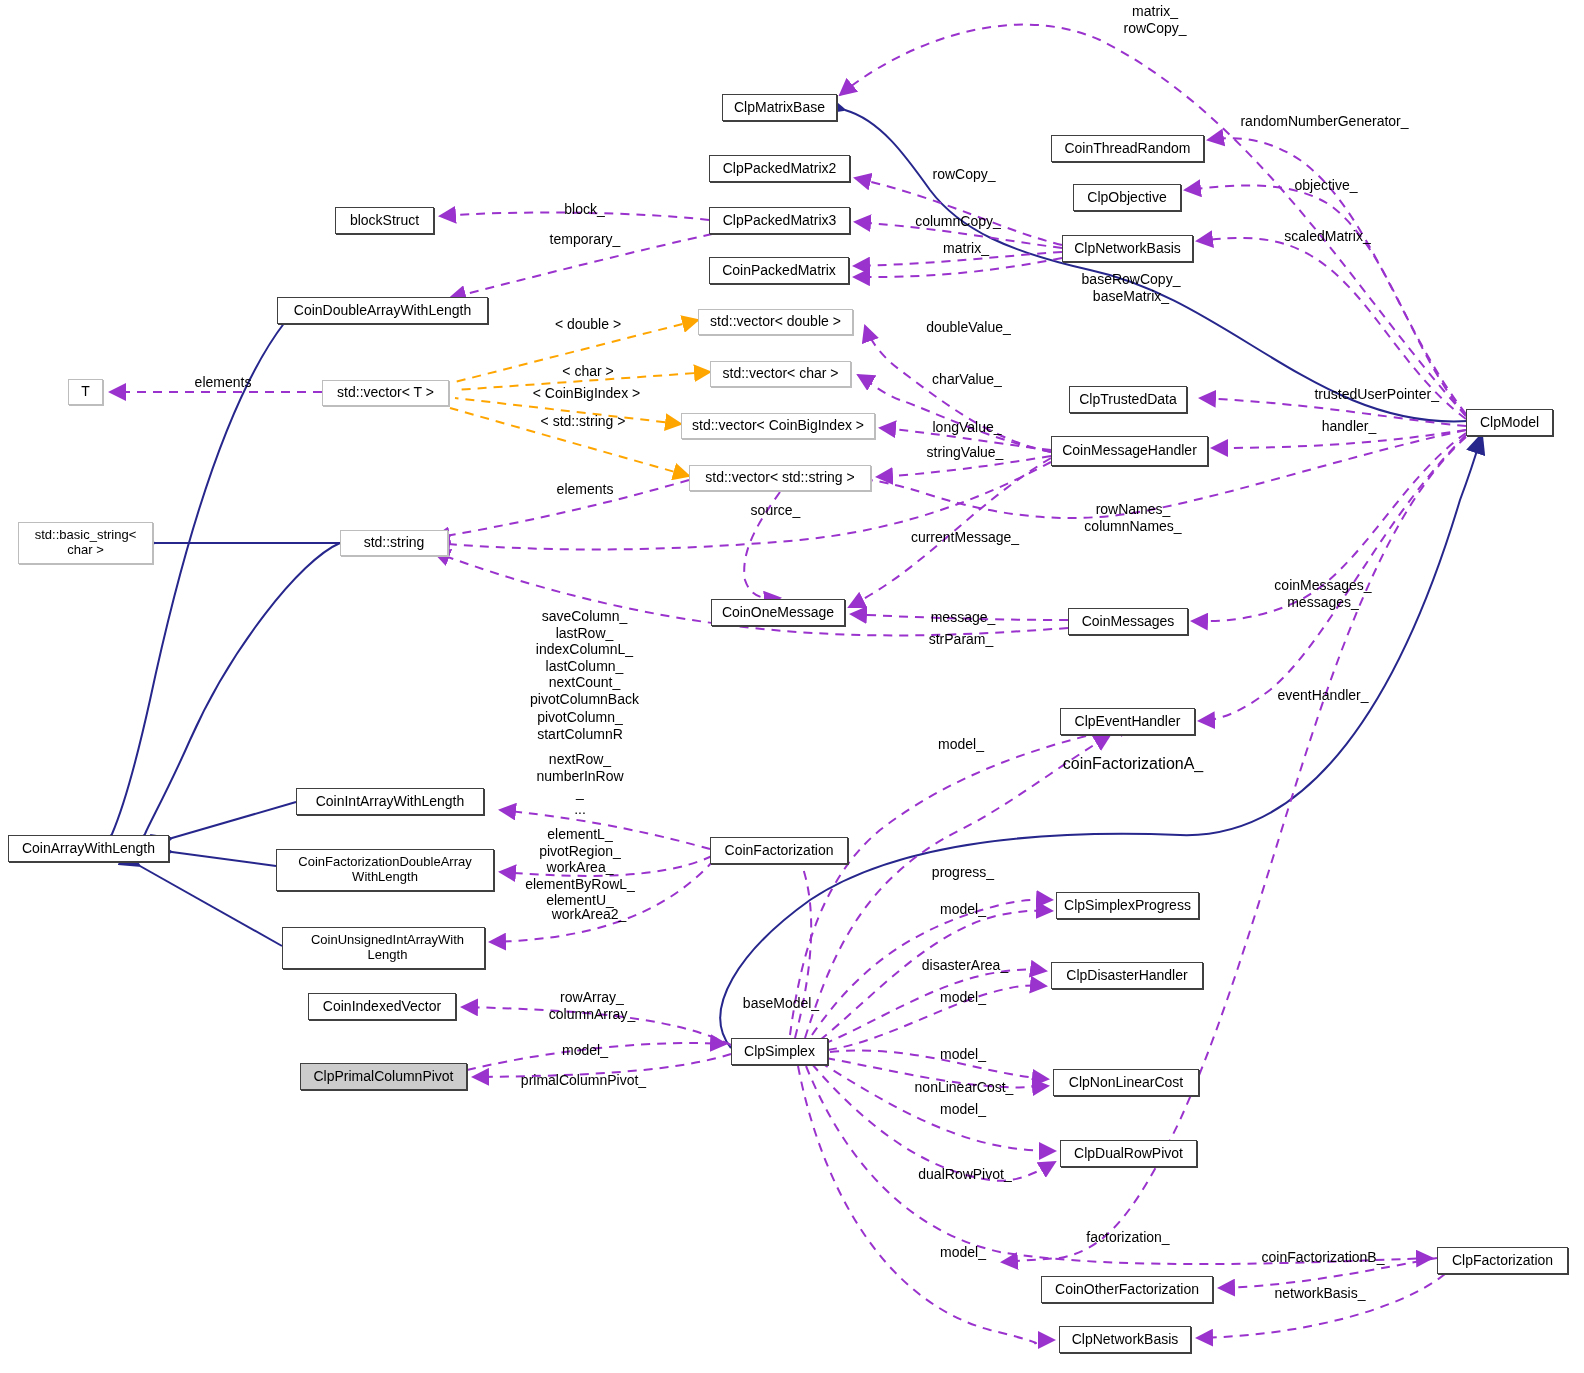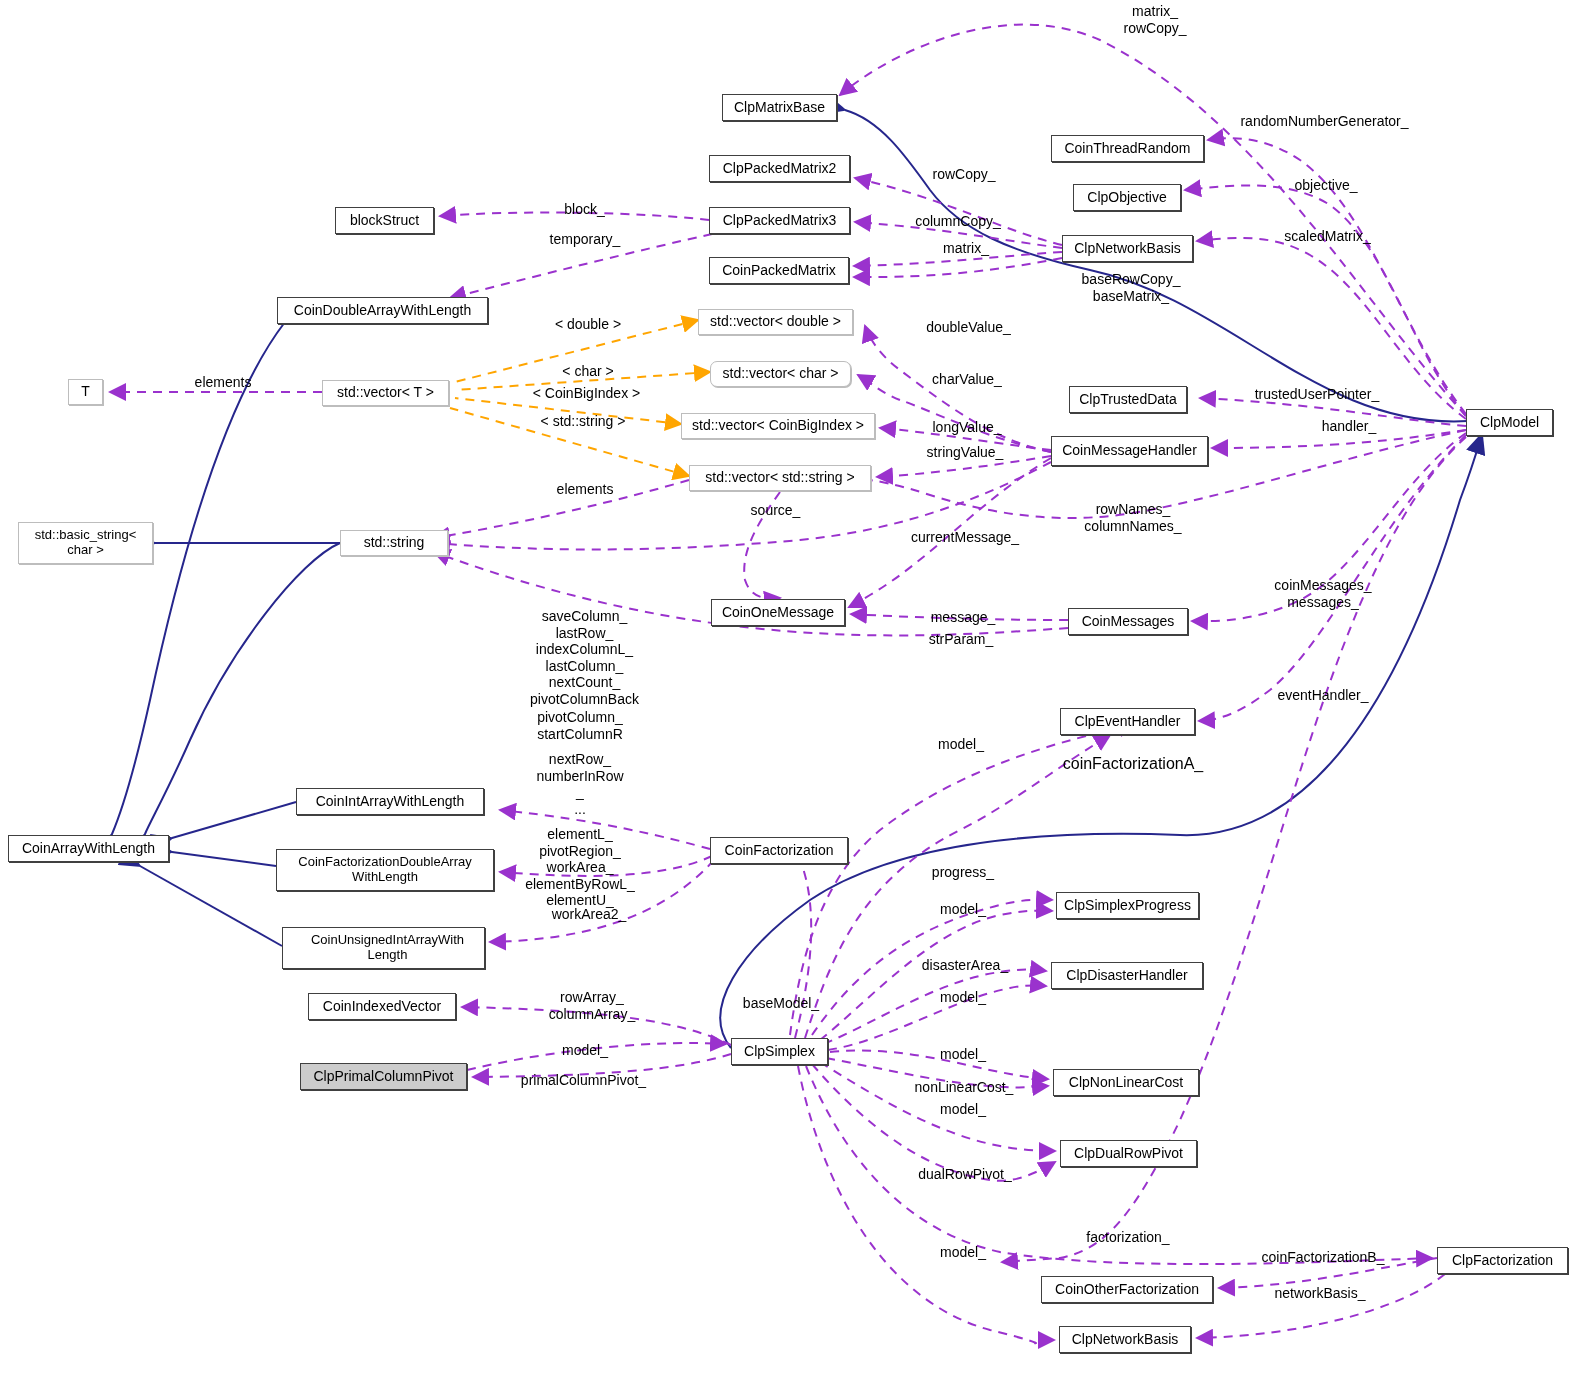--- a/index.html
+++ b/index.html
@@ -120,21 +120,21 @@
       <div class="node solid" style="left: 335px; top: 207px; width: 99px; height: 27px; font-size: 14px;">blockStruct</div>
       <div class="node solid" style="left: 709px; top: 207px; width: 141px; height: 27px; font-size: 14px;">ClpPackedMatrix3</div>
       <div class="node solid" style="left: 709px; top: 257px; width: 140px; height: 27px; font-size: 14px;">CoinPackedMatrix</div>
       <div class="node solid" style="left: 1051px; top: 135px; width: 153px; height: 27px; font-size: 14px;">CoinThreadRandom</div>
       <div class="node solid" style="left: 1073px; top: 184px; width: 108px; height: 27px; font-size: 14px;">ClpObjective</div>
       <div class="node solid" style="left: 1062px; top: 235px; width: 131px; height: 27px; font-size: 14px;">ClpNetworkBasis</div>
       <div class="node solid" style="left: 277px; top: 297px; width: 211px; height: 27px; font-size: 14px;">CoinDoubleArrayWithLength</div>
       <div class="node light" style="left: 698px; top: 309px; width: 155px; height: 26px; font-size: 14px;">std::vector&lt; double &gt;</div>
       <div class="node light" style="left: 68px; top: 379px; width: 35px; height: 26px; font-size: 14px;">T</div>
       <div class="node light" style="left: 322px; top: 380px; width: 127px; height: 26px; font-size: 14px;">std::vector&lt; T &gt;</div>
-      <div class="node light" style="left: 710px; top: 361px; width: 141px; height: 26px; font-size: 14px; border-radius: 7px;">std::vector&lt; char &gt;</div>
+      <div class="node light" style="left: 710px; top: 361px; width: 141px; height: 26px; font-size: 14px;">std::vector&lt; char &gt;</div>
       <div class="node solid" style="left: 1069px; top: 386px; width: 118px; height: 27px; font-size: 14px;">ClpTrustedData</div>
       <div class="node light" style="left: 681px; top: 413px; width: 194px; height: 26px; font-size: 14px;">std::vector&lt; CoinBigIndex &gt;</div>
       <div class="node solid" style="left: 1051px; top: 436px; width: 157px; height: 30px; font-size: 14px;">CoinMessageHandler</div>
       <div class="node solid" style="left: 1466px; top: 409px; width: 87px; height: 27px; font-size: 14px;">ClpModel</div>
       <div class="node light" style="left: 689px; top: 465px; width: 182px; height: 26px; font-size: 14px;">std::vector&lt; std::string &gt;</div>
       <div class="node light" style="left: 18px; top: 522px; width: 135px; height: 42px; font-size: 13px;">std::basic_string&lt;
 char &gt;</div>
       <div class="node light" style="left: 340px; top: 530px; width: 108px; height: 26px; font-size: 14px;">std::string</div>
       <div class="node solid" style="left: 711px; top: 599px; width: 134px; height: 27px; font-size: 14px;">CoinOneMessage</div>
       <div class="node solid" style="left: 1068px; top: 608px; width: 120px; height: 27px; font-size: 14px;">CoinMessages</div>
@@ -169,21 +169,21 @@
       <div class="edge-label" style="left: 1275px; top: 228px; width: 105px; font-size: 14px;">scaledMatrix_</div>
       <div class="edge-label" style="left: 540px; top: 231px; width: 90px; font-size: 14px;">temporary_</div>
       <div class="edge-label" style="left: 936px; top: 240px; width: 60px; font-size: 14px;">matrix_</div>
       <div class="edge-label" style="left: 1072px; top: 271px; width: 118px; font-size: 14px;">baseRowCopy_
 baseMatrix_</div>
       <div class="edge-label" style="left: 543px; top: 316px; width: 90px; font-size: 14px;">&lt; double &gt;</div>
       <div class="edge-label" style="left: 916px; top: 319px; width: 105px; font-size: 14px;">doubleValue_</div>
       <div class="edge-label" style="left: 552px; top: 363px; width: 72px; font-size: 14px;">&lt; char &gt;</div>
       <div class="edge-label" style="left: 185px; top: 374px; width: 76px; font-size: 14px;">elements</div>
       <div class="edge-label" style="left: 923px; top: 371px; width: 88px; font-size: 14px;">charValue_</div>
-      <div class="edge-label" style="left: 1241px; top: 386px; width: 152px; font-size: 14px;">trustedUserPointer_</div>
+      <div class="edge-label" style="left: 1287px; top: 386px; width: 152px; font-size: 14px; text-align: right;">trustedUserPointer_</div>
       <div class="edge-label" style="left: 519px; top: 385px; width: 135px; font-size: 14px;">&lt; CoinBigIndex &gt;</div>
       <div class="edge-label" style="left: 1313px; top: 418px; width: 72px; font-size: 14px;">handler_</div>
       <div class="edge-label" style="left: 524px; top: 413px; width: 118px; font-size: 14px;">&lt; std::string &gt;</div>
       <div class="edge-label" style="left: 922px; top: 419px; width: 90px; font-size: 14px;">longValue_</div>
       <div class="edge-label" style="left: 915px; top: 444px; width: 100px; font-size: 14px;">stringValue_</div>
       <div class="edge-label" style="left: 547px; top: 481px; width: 76px; font-size: 14px;">elements</div>
       <div class="edge-label" style="left: 743px; top: 502px; width: 65px; font-size: 14px;">source_</div>
       <div class="edge-label" style="left: 1073px; top: 501px; width: 120px; font-size: 14px;">rowNames_
 columnNames_</div>
       <div class="edge-label" style="left: 901px; top: 529px; width: 128px; font-size: 14px;">currentMessage_</div>

